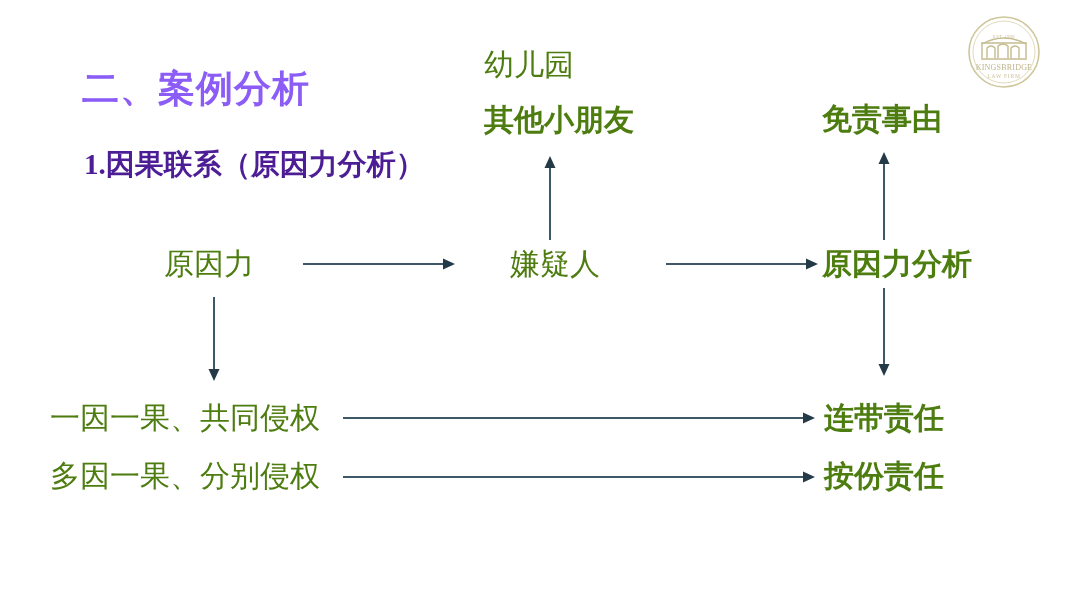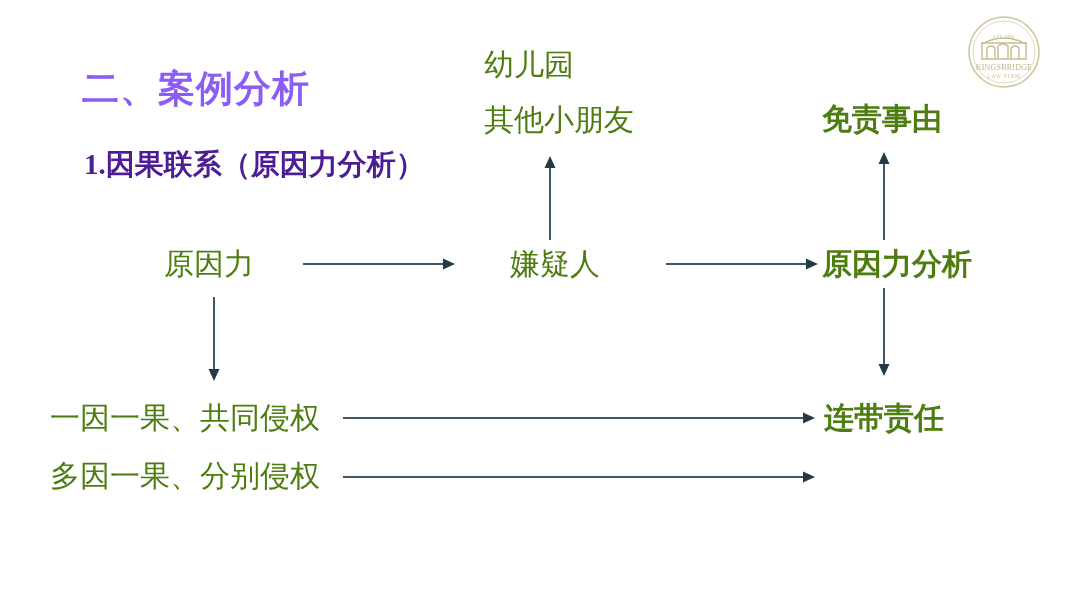--- a/index.html
+++ b/index.html
@@ -101,36 +101,37 @@
       </g>
 
       <text x="38" y="24" text-anchor="middle" font-family="'Liberation Serif', serif" font-size="4.5" letter-spacing="0.5" fill="#c7bd92">EST 1998</text>
       <text x="38" y="56" text-anchor="middle" font-family="'Liberation Serif', serif" font-size="8" letter-spacing="0.2" fill="#bfb489">KINGSBRIDGE</text>
       <text x="38" y="64" text-anchor="middle" font-family="'Liberation Serif', serif" font-size="5.5" letter-spacing="0.8" fill="#cdc39a">LAW FIRM</text>
     </svg>
   </div>
 
   <div class="node" style="left:484px; top:50px;">幼儿园</div>
 
-  <div class="node" style="left:484px; top:105px;">其他小朋友</div>
+  <div class="node" style="left:484px; top:105px;font-weight:bold;">其他小朋友</div>
 
   <div class="node bold" style="left:822px; top:104px;">免责事由</div>
 
   <div class="node" style="left:164px; top:249px;">原因力</div>
 
   <div class="node" style="left:510px; top:249px;">嫌疑人</div>
 
   <div class="node bold" style="left:822px; top:249px;">原因力分析</div>
 
   <div class="node" style="left:50px; top:403px;">一因一果、共同侵权</div>
 
   <div class="node" style="left:50px; top:461px;">多因一果、分别侵权</div>
 
   <div class="node bold" style="left:824px; top:403px;">连带责任</div>
 
+  <div class="node bold" style="left:824px; top:461px;">按份责任</div>
 
   <svg class="arrow-svg" style="left:303px; top:256px;" width="152" height="16">
     <line class="arrow-line" x1="0" y1="8" x2="140" y2="8"></line>
     <polygon class="arrow-head" points="140,2.5 152,8 140,13.5"></polygon>
   </svg>
 
   <svg class="arrow-svg" style="left:666px; top:256px;" width="152" height="16">
     <line class="arrow-line" x1="0" y1="8" x2="140" y2="8"></line>
     <polygon class="arrow-head" points="140,2.5 152,8 140,13.5"></polygon>
   </svg>

